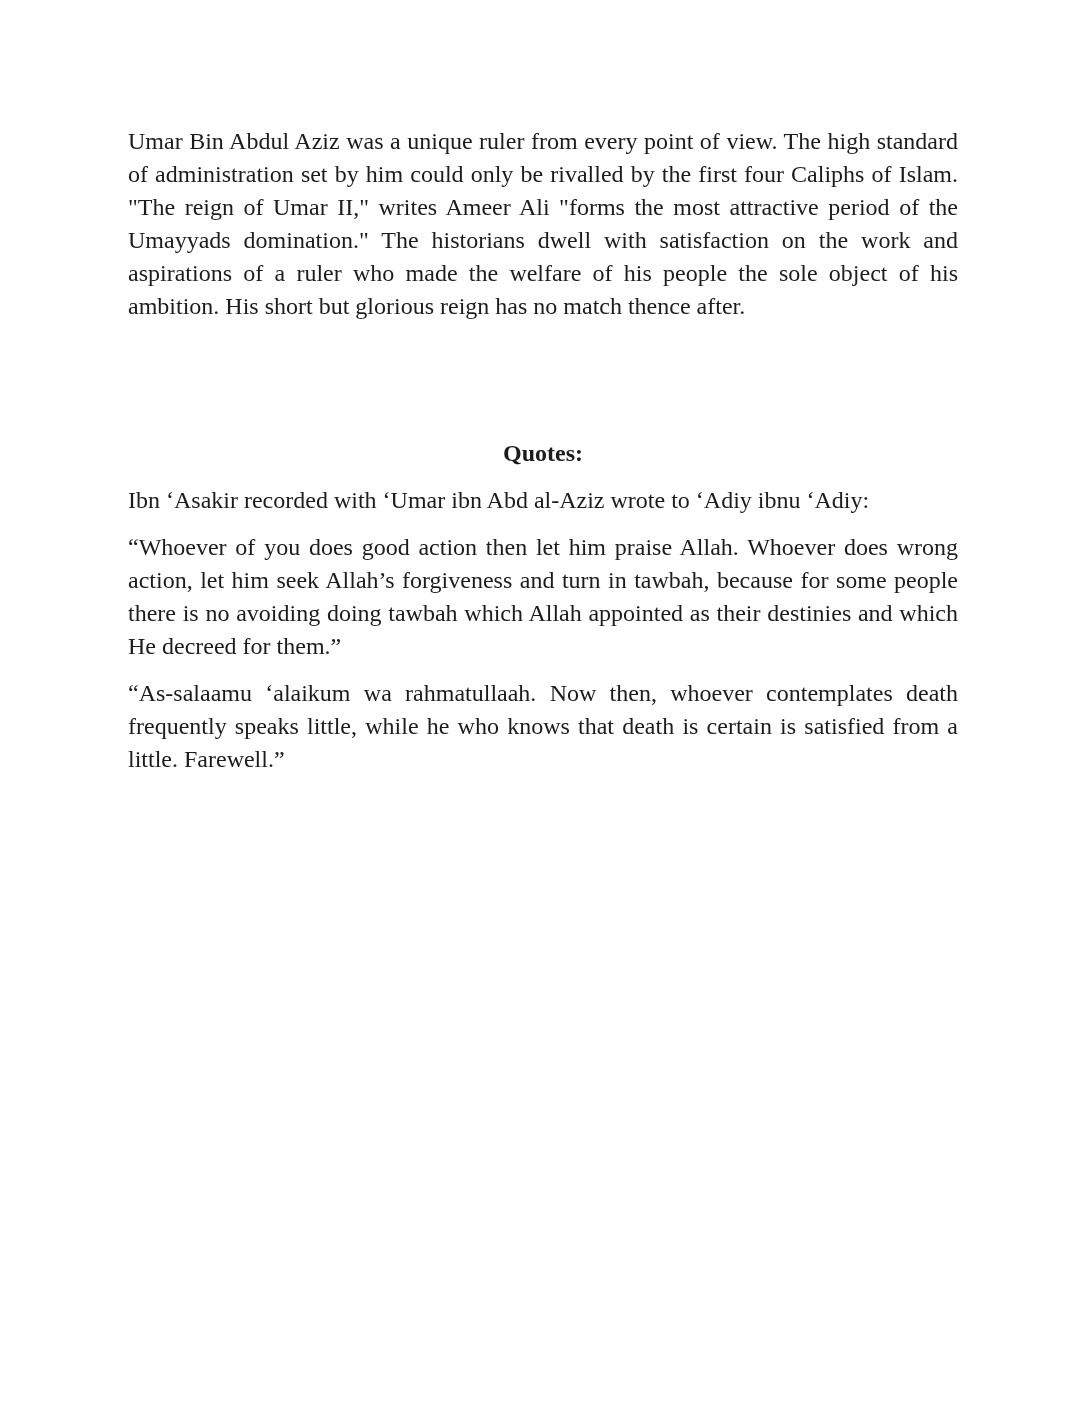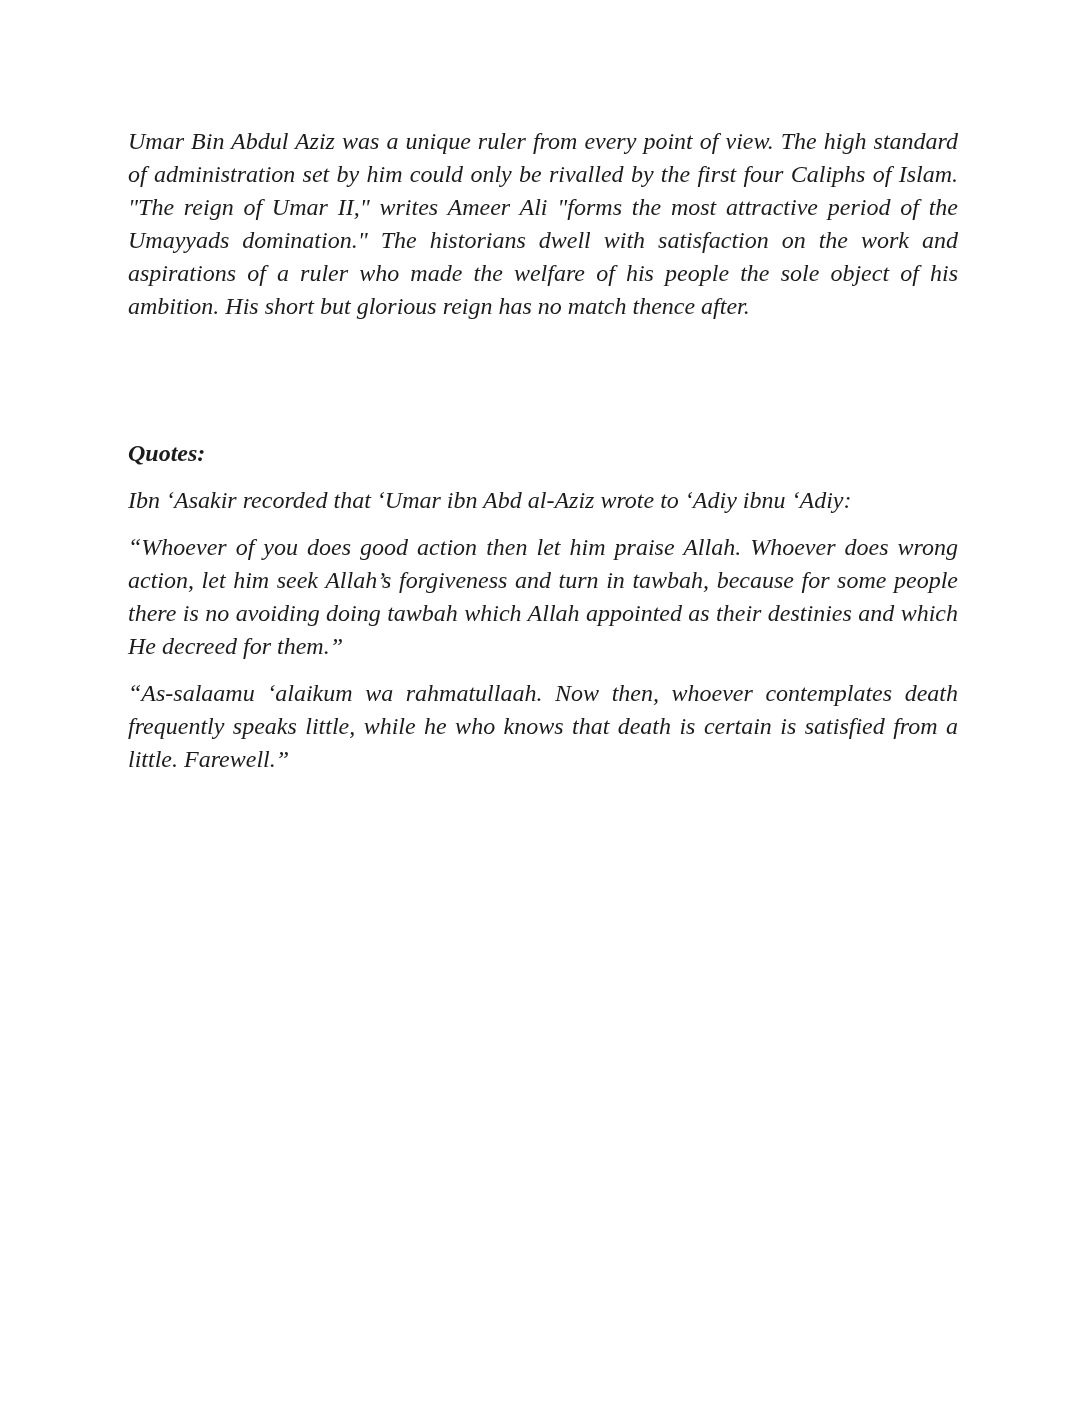--- a/index.html
+++ b/index.html
@@ -17,49 +17,48 @@
     box-sizing: border-box;
     font-family: "Liberation Serif", "DejaVu Serif", serif;
     color: #1c1c1c;
   }
   .content {
     box-sizing: border-box;
     padding: 125px 128px 0 128px;
     font-size: 24px;
     line-height: 33px;
     text-align: justify;
-    font-style: italic;
   }
   .content p {
     margin: 0 0 14px 0;
   }
   .section-heading {
     font-weight: bold;
-    text-align: left;
+    text-align: center;
     margin-top: 114px !important;
     margin-bottom: 14px !important;
   }
   .attribution {
     text-align: left;
   }
 </style>
 </head>
 <body>
 
 <div class="page">
   <div class="content">
 
     <p>Umar Bin Abdul Aziz was a unique ruler from every point of view. The high standard of administration set by him could only be rivalled by the first four Caliphs of Islam. "The reign of Umar II," writes Ameer Ali "forms the most attractive period of the Umayyads domination." The historians dwell with satisfaction on the work and aspirations of a ruler who made the welfare of his people the sole object of his ambition. His short but glorious reign has no match thence after.</p>
 
     <p class="section-heading">Quotes:</p>
 
 
 
 
-    <p class="attribution">Ibn ‘Asakir recorded that ‘Umar ibn Abd al-Aziz wrote to ‘Adiy ibnu ‘Adiy:</p>
+    <p class="attribution">Ibn ‘Asakir recorded with ‘Umar ibn Abd al-Aziz wrote to ‘Adiy ibnu ‘Adiy:</p>
 
     <p>“Whoever of you does good action then let him praise Allah. Whoever does wrong action, let him seek Allah’s forgiveness and turn in tawbah, because for some people there is no avoiding doing tawbah which Allah appointed as their destinies and which He decreed for them.”</p>
 
 
 
     <p>“As-salaamu ‘alaikum wa rahmatullaah. Now then, whoever contemplates death frequently speaks little, while he who knows that death is certain is satisfied from a little. Farewell.”</p>
 
   </div>
 </div>
 

